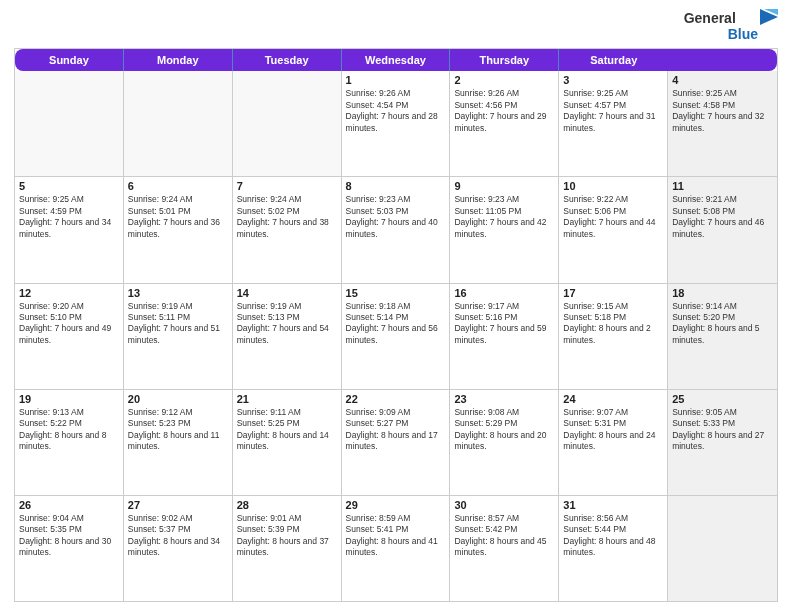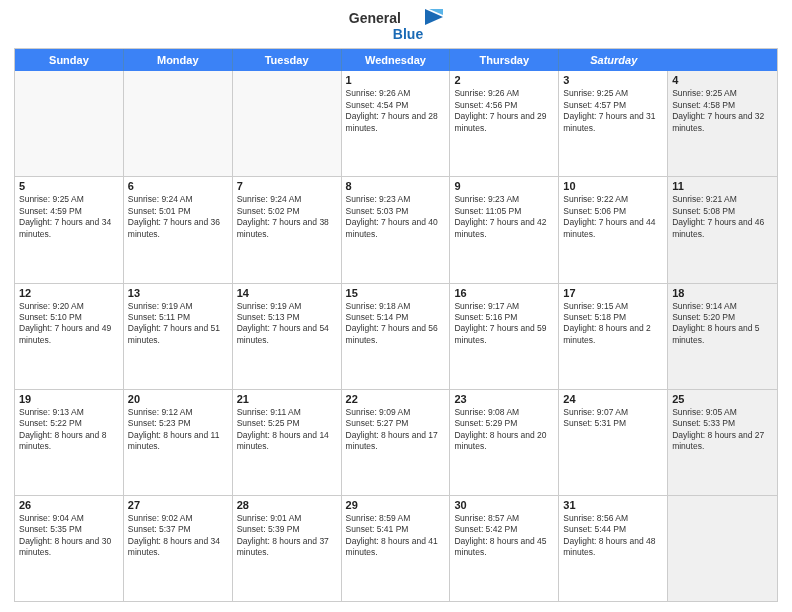--- a/index.html
+++ b/index.html
@@ -12,21 +12,21 @@
     }
     .page {
       width: 792px;
       height: 612px;
       padding: 10px 14px 10px 14px;
       display: flex;
       flex-direction: column;
     }
     .header {
       display: flex;
-      justify-content: center;
+      justify-content: flex-end;
       align-items: flex-start;
       margin-bottom: 6px;
     }
     .logo {
       display: flex;
       align-items: center;
       gap: 0;
     }
     .title-block {
       text-align: right;
@@ -42,31 +42,32 @@
     }
     .calendar {
       flex: 1;
       display: flex;
       flex-direction: column;
       border: 1px solid #ccc;
     }
     .cal-header-row {
       display: grid;
       grid-template-columns: repeat(7, 1fr);
-      background: #3b82f6;
+      background: #6d28d9;
+      border-radius: 8px;
     }
     .cal-header-cell {
       color: #fff;
       font-size: 11px;
       font-weight: bold;
       text-align: center;
       padding: 5px 2px;
       border-right: 1px solid #4a85c5;
     }
-    .cal-header-cell:last-child { border-right: none; font-style: italic; }
+    .cal-header-cell:last-child { border-right: none; }
     .cal-body {
       flex: 1;
       display: flex;
       flex-direction: column;
     }
     .cal-row {
       flex: 1;
       display: grid;
       grid-template-columns: repeat(7, 1fr);
       border-bottom: 1px solid #ccc;
@@ -275,20 +276,21 @@
           <div class="cal-cell">
         <div class="day-num">23</div>
         <div class="cell-text">Sunrise: 9:08 AM</div>
         <div class="cell-text">Sunset: 5:29 PM</div>
         <div class="cell-text">Daylight: 8 hours and 20 minutes.</div>
       </div>
           <div class="cal-cell">
         <div class="day-num">24</div>
         <div class="cell-text">Sunrise: 9:07 AM</div>
         <div class="cell-text">Sunset: 5:31 PM</div>
+        <div class="cell-text">Daylight: 8 hours and 24 minutes.</div>
       </div>
           <div class="cal-cell shaded">
         <div class="day-num">25</div>
         <div class="cell-text">Sunrise: 9:05 AM</div>
         <div class="cell-text">Sunset: 5:33 PM</div>
         <div class="cell-text">Daylight: 8 hours and 27 minutes.</div>
       </div>
         </div>
         <div class="cal-row">
           <div class="cal-cell">

